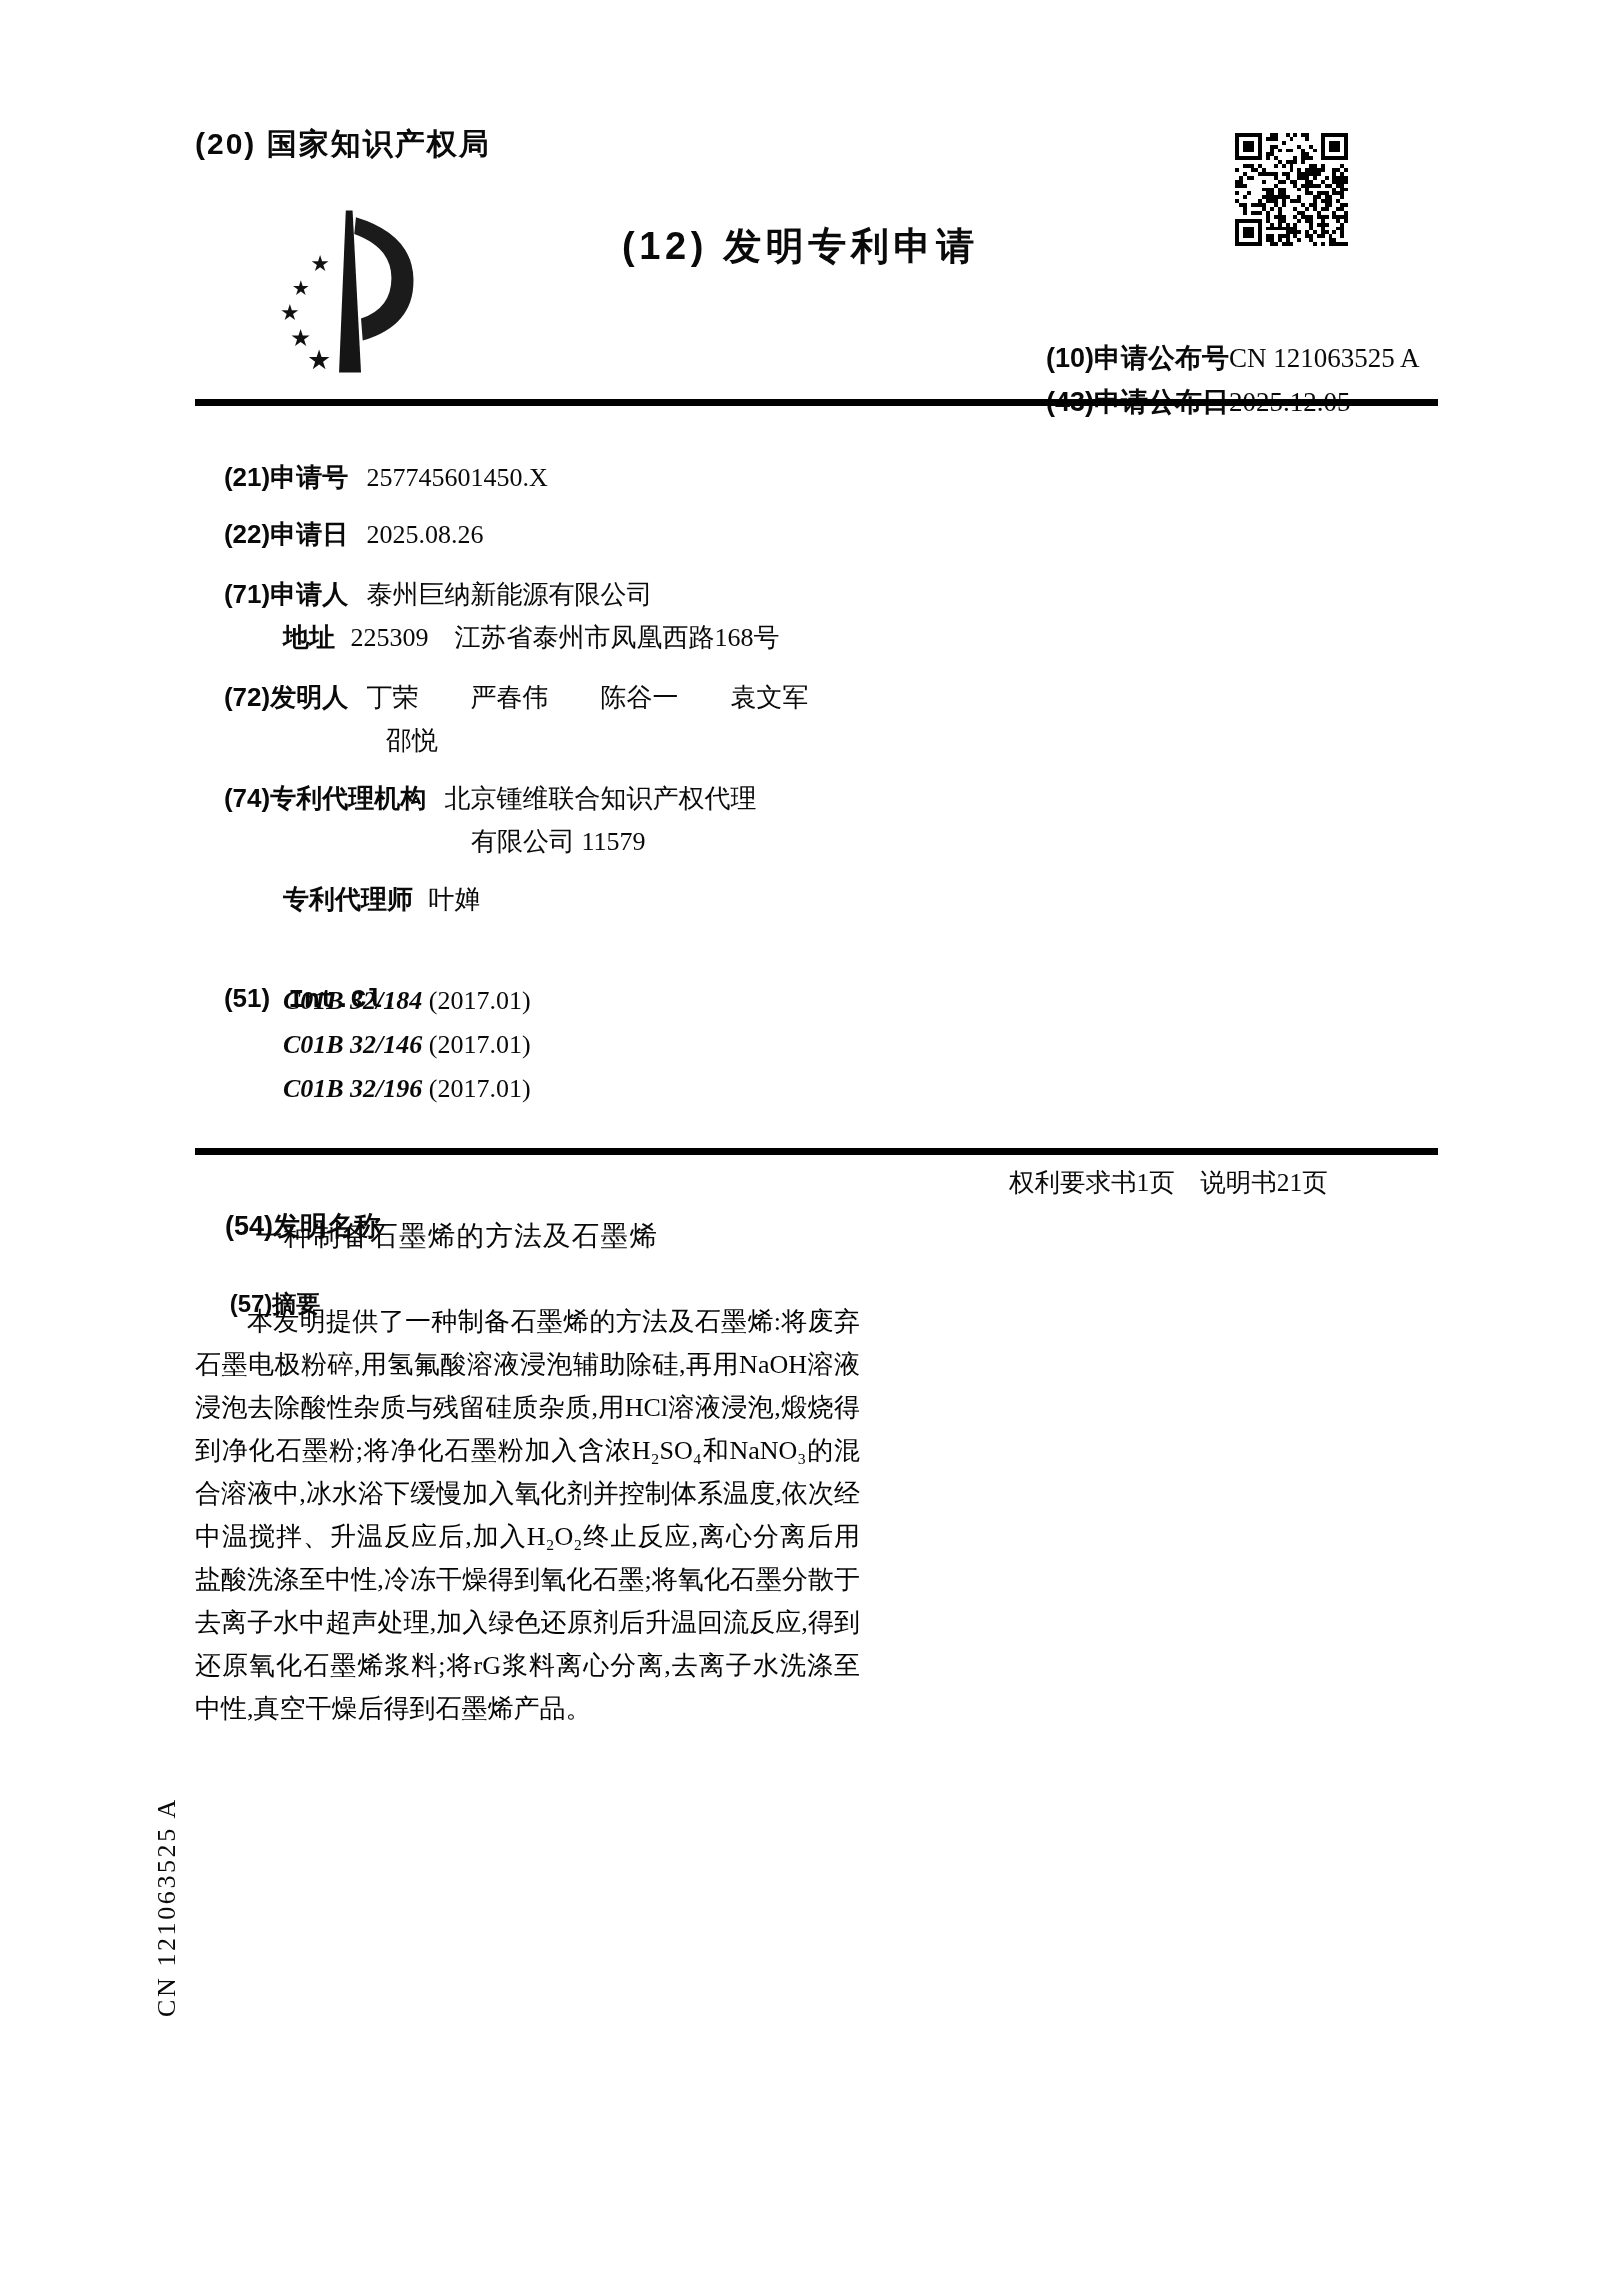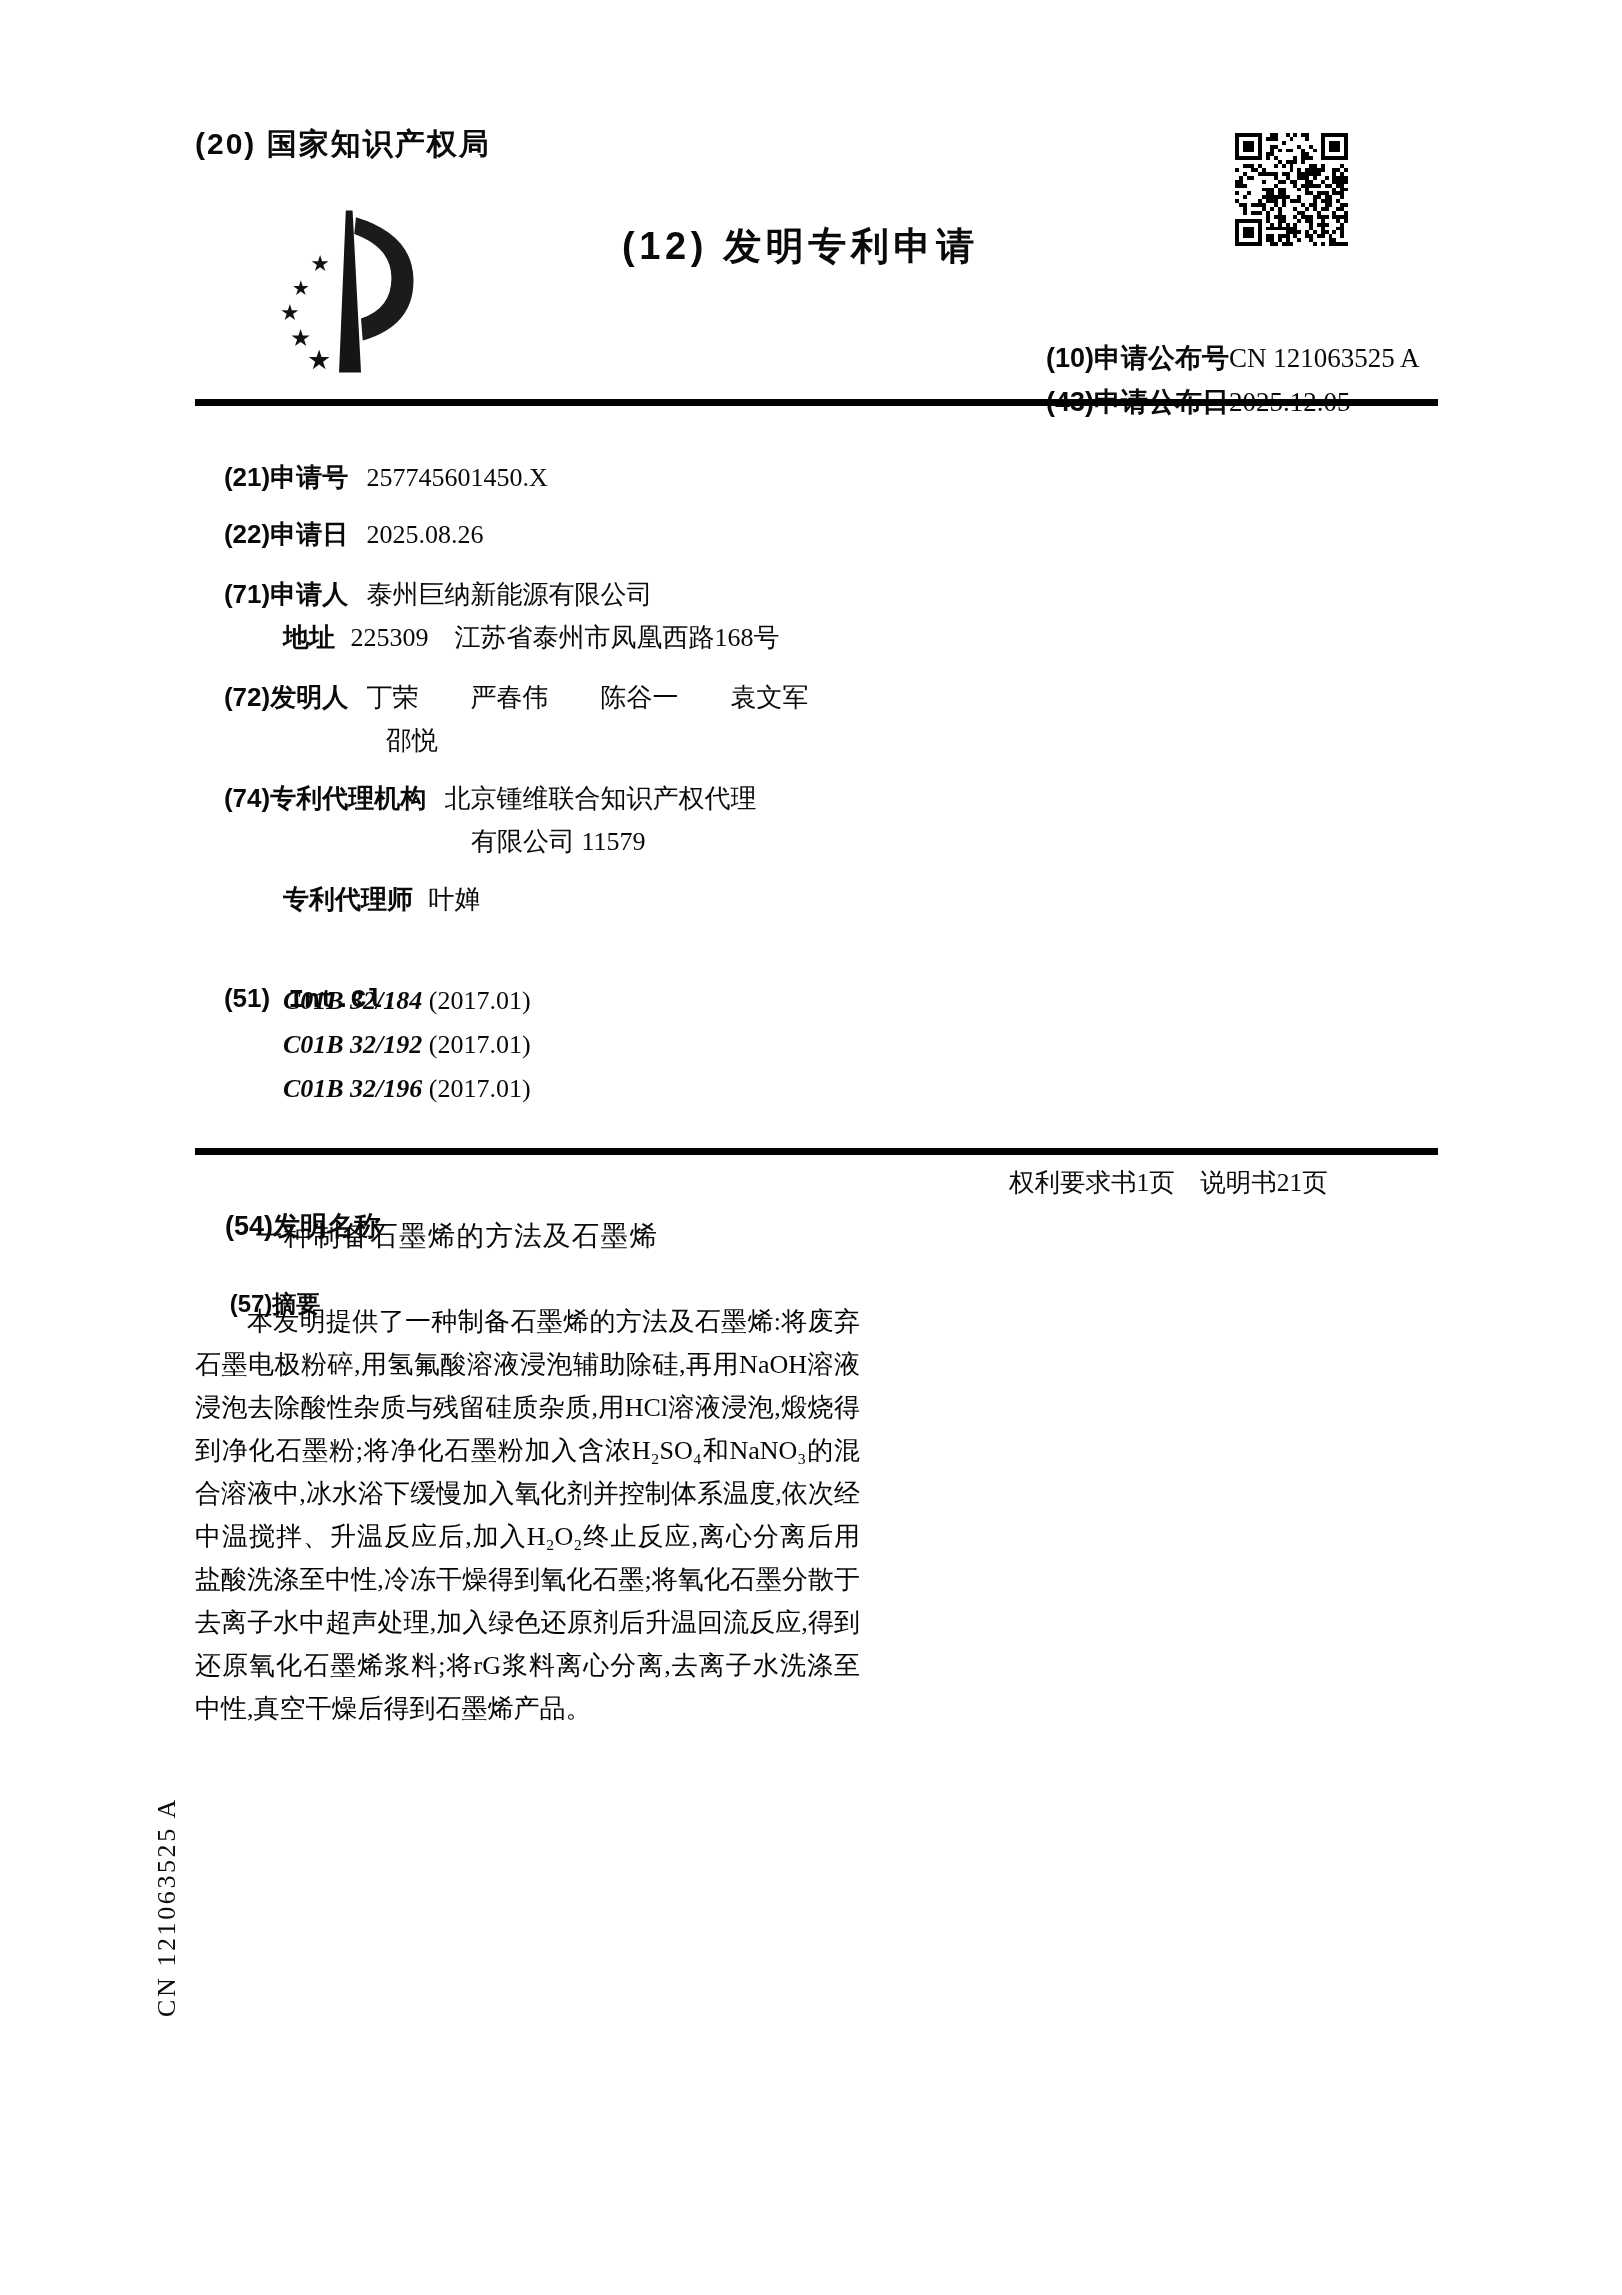--- a/index.html
+++ b/index.html
@@ -415,21 +415,21 @@
     <span class="lbl">专利代理师</span><span class="val">叶婵</span>
   </div>
 
   <div class="abs frow f51">
     <span class="lbl">(51)</span><span class="intcl-txt">Int.Cl.</span>
   </div>
   <div class="abs ipc ipc1">
     <span class="code">C01B 32/184</span><span class="idate">(2017.01)</span>
   </div>
   <div class="abs ipc ipc2">
-    <span class="code">C01B 32/192</span><span class="idate">(2017.01)</span>
+    <span class="code">C01B 32/146</span><span class="idate">(2017.01)</span>
   </div>
   <div class="abs ipc ipc3">
     <span class="code">C01B 32/196</span><span class="idate">(2017.01)</span>
   </div>
 
   <div class="abs pagesinfo">权利要求书1页　说明书21页</div>
 
   <div class="rule rule2"></div>
 
   <div class="abs frow f54">

